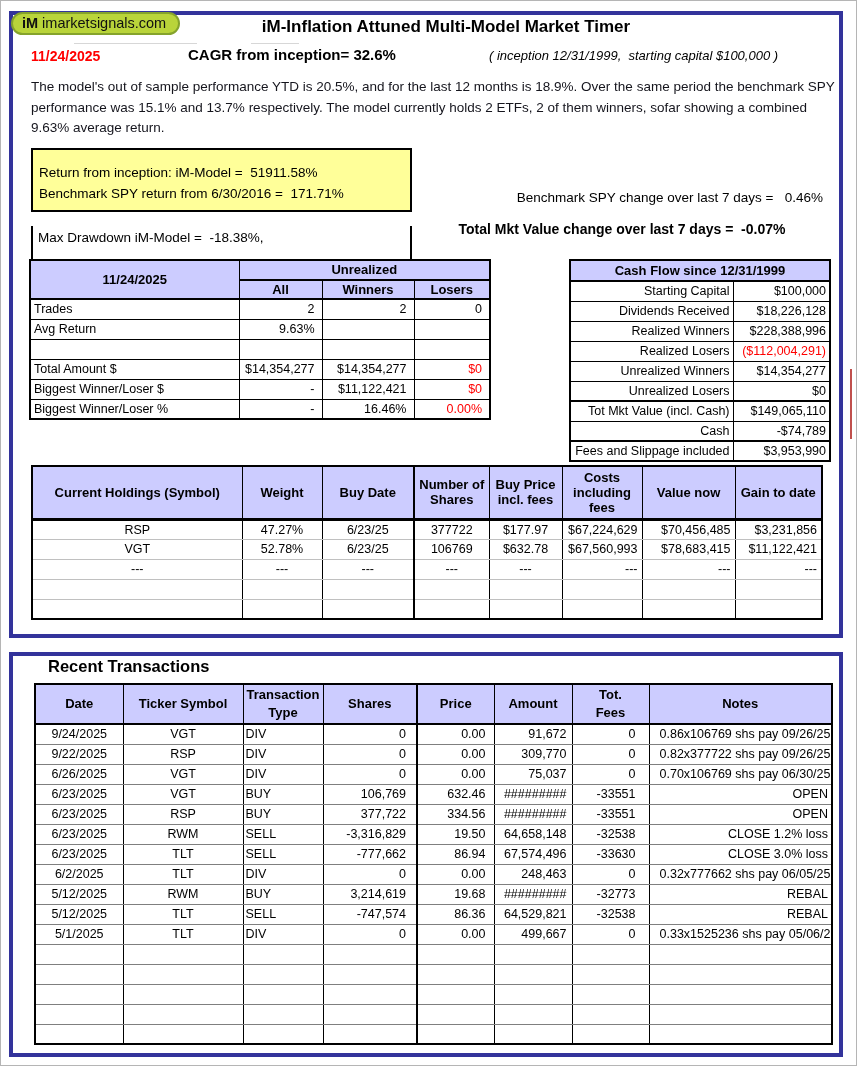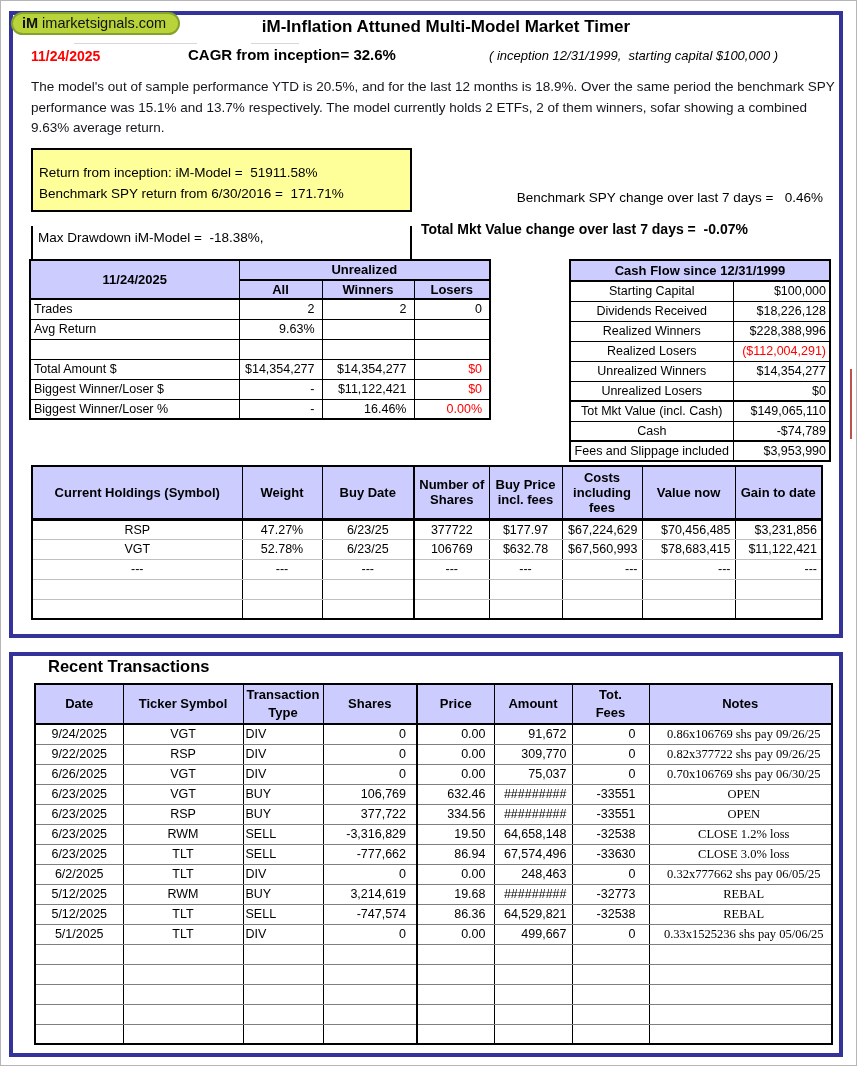--- a/index.html
+++ b/index.html
@@ -40,42 +40,42 @@
   .hl-box div { white-space:pre; }
 
   .dd-box { position:absolute; left:30px; top:225px; width:381px; height:42px;
     border:2px solid #000; border-top:0; padding-top:2px;
     font-size:13.5px; line-height:19px; }
   .dd-line1 { padding-left:5px; white-space:pre; }
   .dd-line2 { text-align:right; padding-right:102px; white-space:pre; }
 
   .seven-bench { position:absolute; left:420px; top:189px; width:402px; text-align:right;
     font-size:13.5px; white-space:pre; }
-  .seven-total { position:absolute; left:420px; top:220px; width:402px; text-align:left;
+  .seven-total { position:absolute; left:420px; top:220px; width:402px; text-align:center;
     font-size:14px; font-weight:bold; white-space:pre; }
 
   table { border-collapse:collapse; table-layout:fixed; position:absolute;
     font-size:12.5px; background:#fff; }
   td, th { overflow:hidden; white-space:nowrap; height:20px; line-height:16px;
     padding:0 3px; font-weight:normal; }
   .hdr { background:#ccccff; font-weight:bold; font-size:13px; text-align:center; }
   .neg { color:#ff0000; }
 
   
   #unrealized { left:28px; top:258px; width:460px; border:2px solid #000; }
   #unrealized td, #unrealized th { border:1px solid #000; }
   #unrealized th { border-bottom:2px solid #000; }
   #unrealized td:first-child { text-align:left; padding-left:3px; }
   #unrealized td.num { text-align:right; padding-right:7px; }
 
   
   #cashflow { left:568px; top:258px; width:260px; border:2px solid #000; }
   #cashflow td, #cashflow th { border:1px solid #000; }
   #cashflow th { height:21px; border-bottom:2px solid #000; }
-  #cashflow td:first-child { text-align:center; padding-left:3px; }
+  #cashflow td:first-child { text-align:right; padding-left:3px; }
   #cashflow td.num { text-align:right; padding-right:3px; }
   #cashflow tr.thick-top td { border-top:2px solid #000; }
 
   
   #holdings { left:30px; top:464px; width:790px; border:2px solid #000; }
   #holdings th { height:53px; white-space:normal; line-height:15px; vertical-align:middle;
     border:1px solid #000; border-bottom:3px solid #000; }
   #holdings td { border-right:1px solid #000; border-left:1px solid #000;
     border-bottom:1px solid #c0c0c0; text-align:center; }
   #holdings td:nth-child(6), #holdings td:nth-child(7), #holdings td:nth-child(8)
@@ -88,21 +88,21 @@
     border:1px solid #000; border-bottom:2px solid #000; }
   #transactions td { border-right:1px solid #000; border-left:1px solid #000;
     border-bottom:1px solid #7f7f7f; }
   #transactions th:nth-child(5), #transactions td:nth-child(5) { border-left:2px solid #000; }
   #transactions td:nth-child(1), #transactions td:nth-child(2) { text-align:center; }
   #transactions td:nth-child(3) { text-align:left; padding-left:2px; }
   #transactions td:nth-child(4) { text-align:right; padding-right:10px; }
   #transactions td:nth-child(5) { text-align:right; padding-right:8px; }
   #transactions td:nth-child(6) { text-align:right; padding-right:5px; }
   #transactions td:nth-child(7) { text-align:right; padding-right:13px; }
-  #transactions td:nth-child(8) { text-align:center; padding-left:10px;font-family:Liberation Serif, serif; }
+  #transactions td:nth-child(8) { text-align:right; padding-left:10px; }
 
   .rt-title { position:absolute; left:47px; top:656px; font-size:16.5px; font-weight:bold; }
 
   .red-tick { position:absolute; left:849px; top:368px; width:2px; height:70px; background:#c0504d; }
 </style>
 </head>
 <body>
 
 <div class="panel" id="panel-top"></div>
 <div class="panel" id="panel-bottom"></div>

